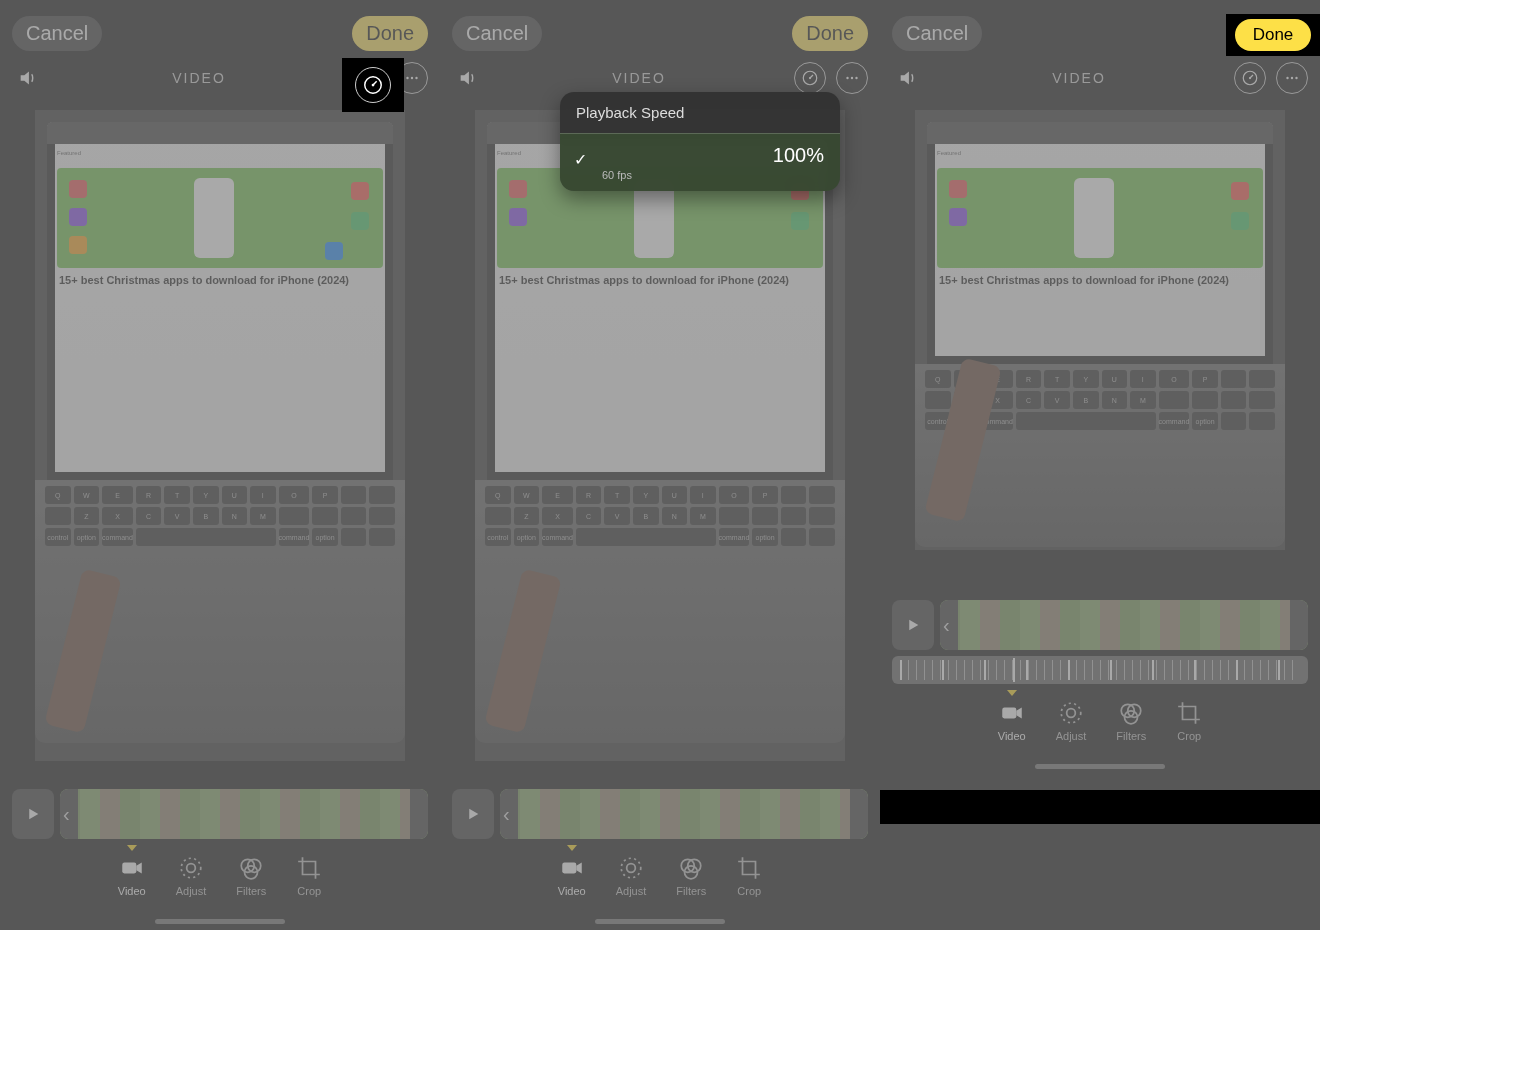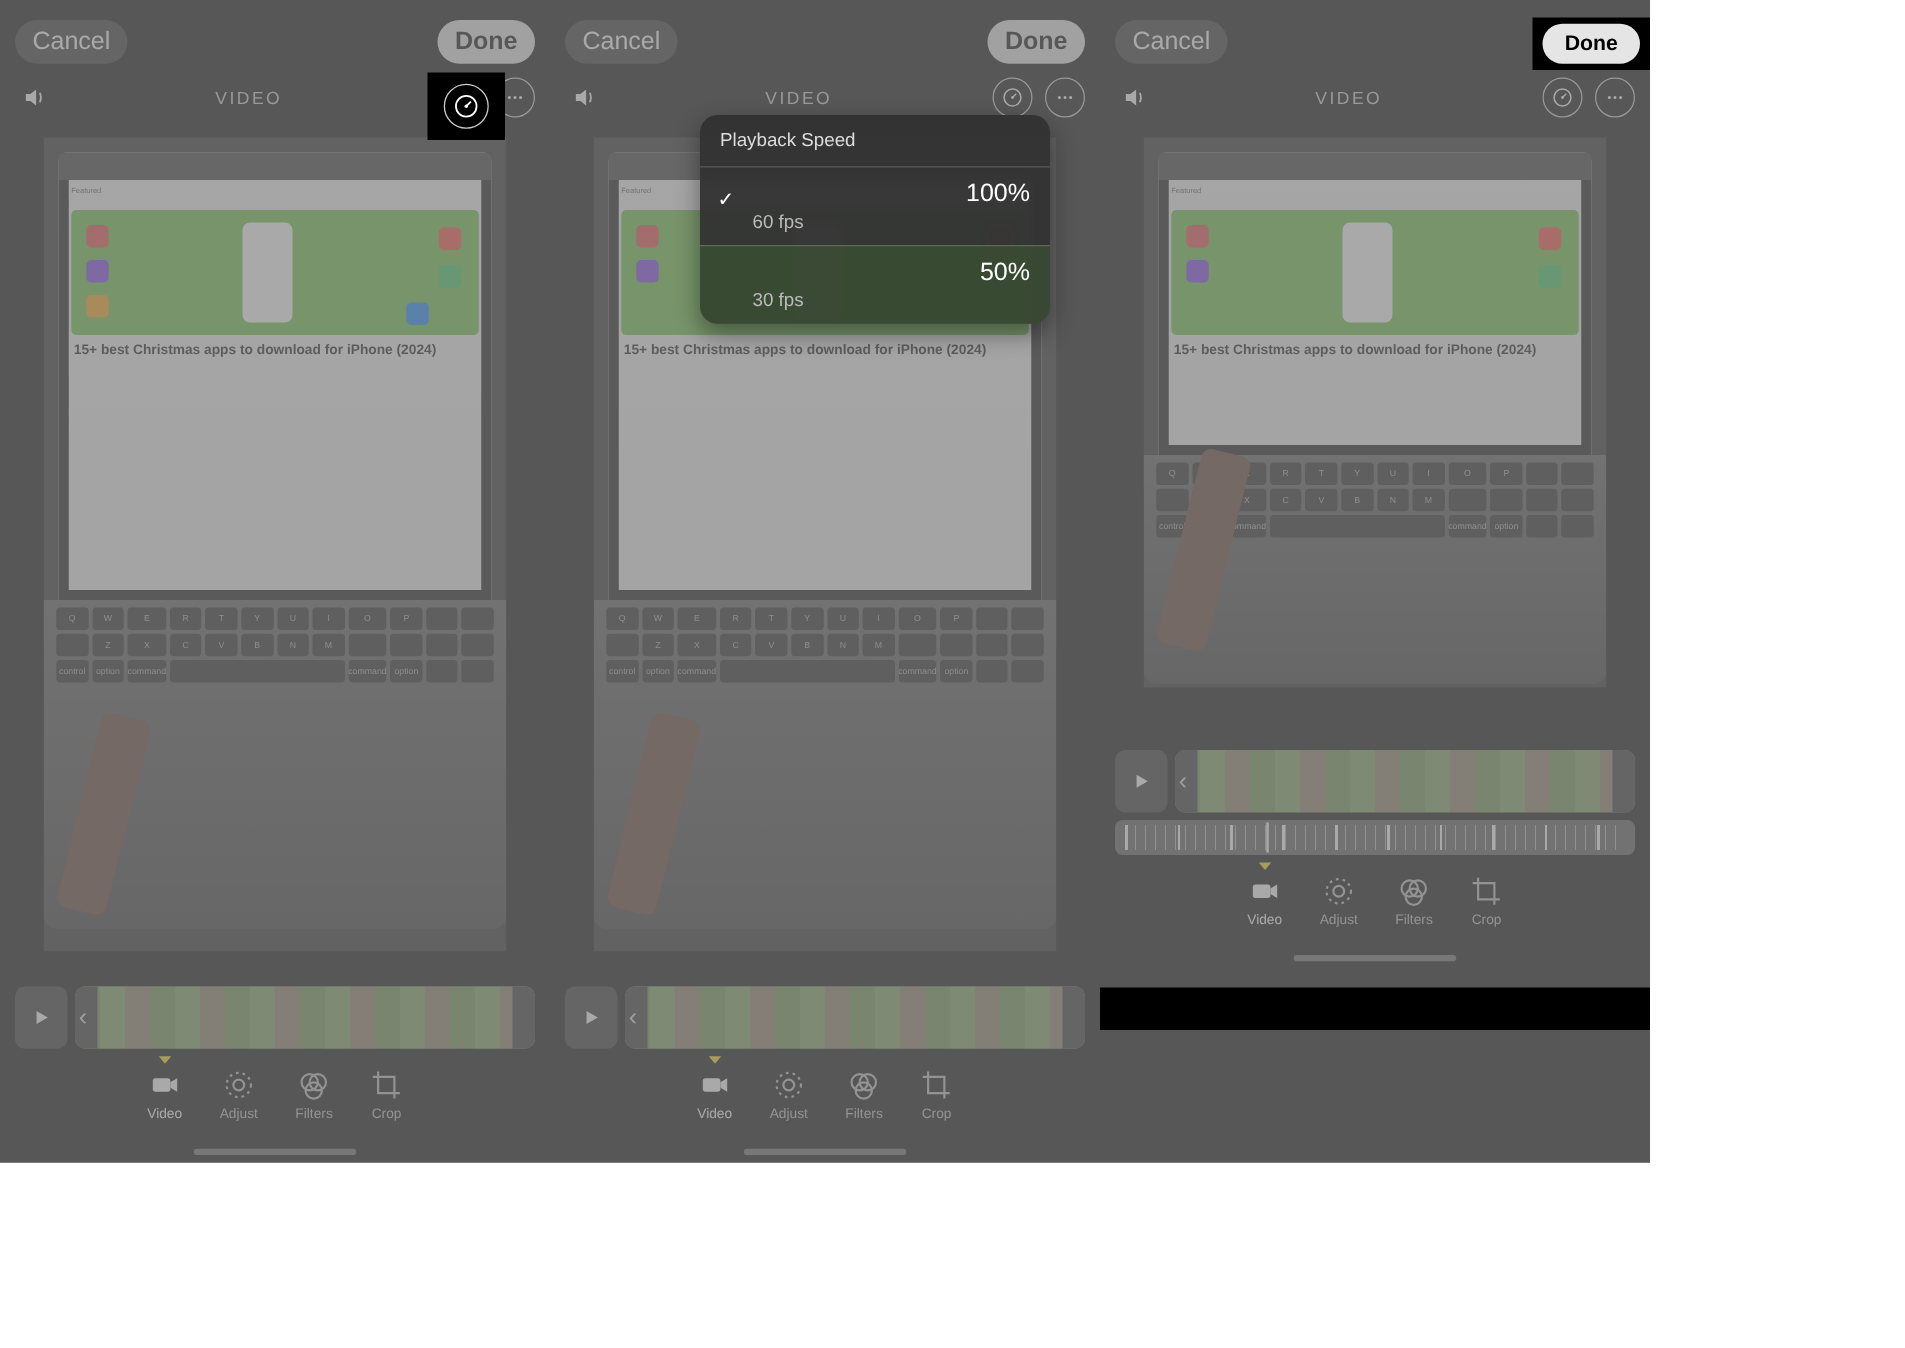--- a/index.html
+++ b/index.html
@@ -47,23 +47,23 @@
   }
   .pill-btn {
     background: #2c2c2e;
     color: #fff;
     border: none;
     padding: 6px 14px;
     border-radius: 18px;
     font-size: 20px;
   }
   .pill-btn.done {
-    background: #e5e5e5;
+    background: #fde047;
     color: #000;
-    font-weight: 700;
+    font-weight: 400;
   }
   .toolbar2 {
     height: 40px;
     display: flex;
     align-items: center;
     justify-content: space-between;
     padding: 0 12px;
   }
   .icon-btn {
     width: 30px;
@@ -265,21 +265,21 @@
     position: relative;
   }
   .popup-item .check {
     position: absolute;
     left: 14px;
     top: 16px;
     color: #fff;
     font-size: 16px;
   }
   .popup-item .main { font-size: 20px; color:#fff;text-align:right; }
-  .popup-item .sub { font-size: 15px; color:#bbb; margin-top:2px;}
+  .popup-item .sub { font-size: 11px; color:#bbb; margin-top:2px;}
   .popup-item:last-child { background: rgba(60,90,50,0.55); }
   
   svg { display:block; }
 </style>
 </head>
 <body>
 
 <div class="panel-wrap">
   <div class="panel">
     <div class="topbar">
@@ -564,24 +564,20 @@
   </div>
   <div class="dim-overlay"></div>
 
   <div class="popup">
     <div class="popup-header">Playback Speed</div>
     <div class="popup-item">
       <span class="check">✓</span>
       <div class="main">100%</div>
       <div class="sub">60 fps</div>
     </div>
-    <div class="popup-item">
-      <div class="main">50%</div>
-      <div class="sub">30 fps</div>
-    </div>
   </div>
 </div>
 
 <div class="panel-wrap">
   <div class="panel">
     <div class="topbar">
       <button class="pill-btn">Cancel</button>
       <button class="pill-btn done">Done</button>
     </div>
     <div class="toolbar2">

